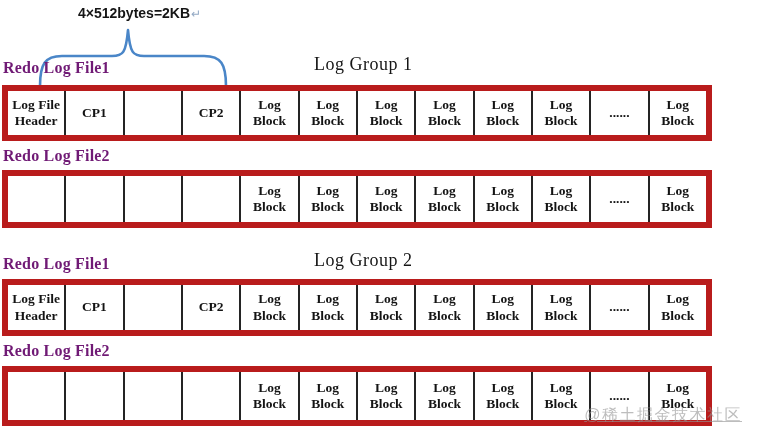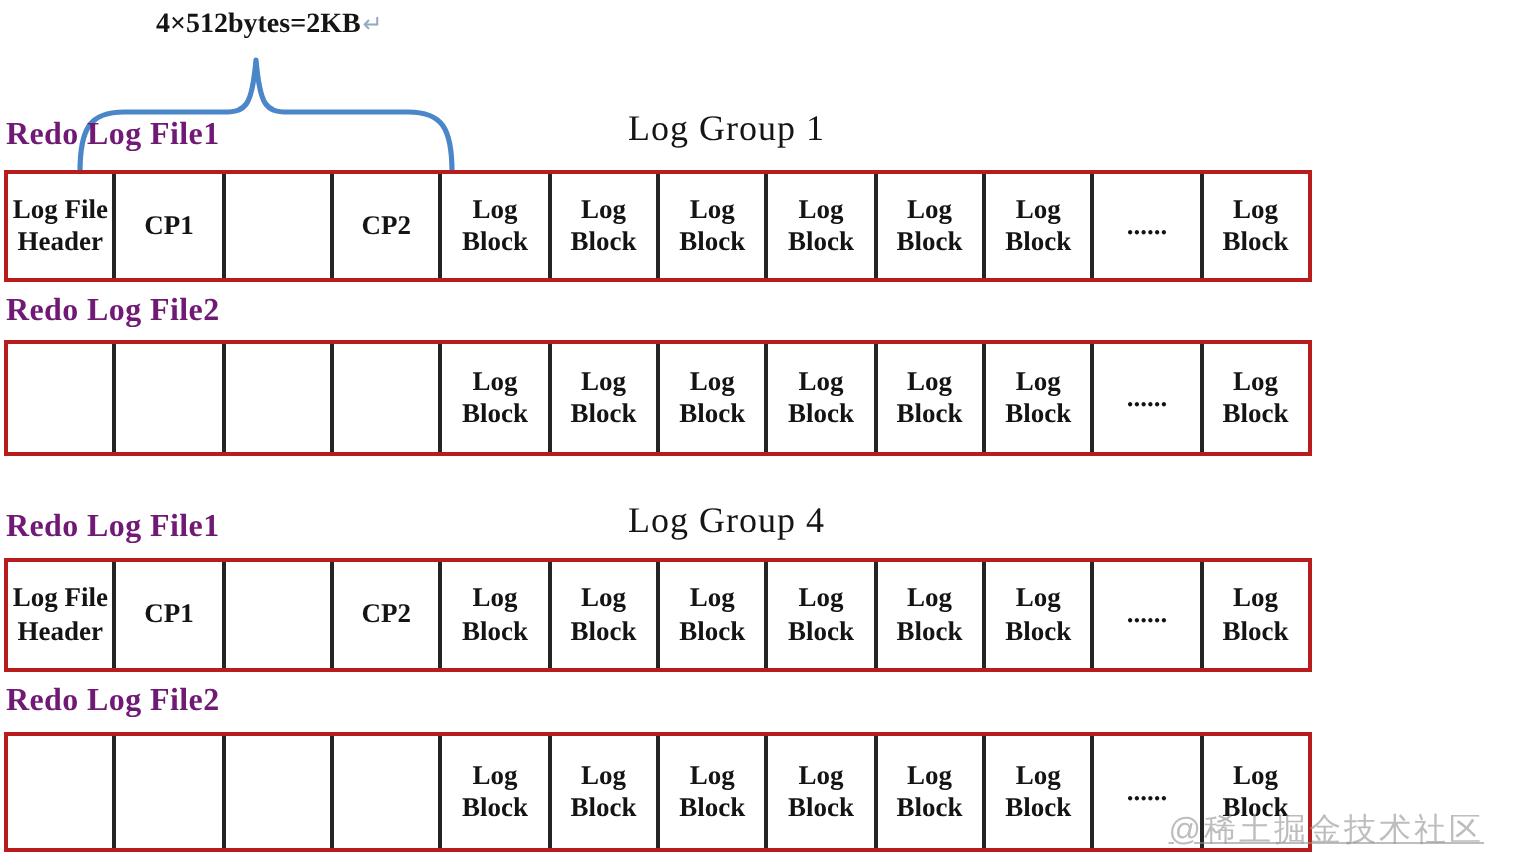--- a/index.html
+++ b/index.html
@@ -6,42 +6,42 @@
   .canvas{
     position:relative;
     width:760px;height:433px;
     background:#ffffff;
     font-family:"Liberation Serif",serif;
     overflow:hidden;
     color:#111;
   }
   .size-label{
     position:absolute;left:78px;top:5px;
-    font-family:Liberation Serif, serif;
+    font-family:Liberation Sans, sans-serif;
     font-weight:700;font-size:14px;color:#151515;
     white-space:nowrap;
   }
   .ret-mark{
     color:#93a9c4;font-size:12px;font-weight:400;margin-left:1px;
   }
   .brace{position:absolute;left:36px;top:26px;}
   .file-label{
     position:absolute;left:3px;
     font-weight:700;font-size:16px;color:#701a75;
     white-space:nowrap;letter-spacing:.2px;
   }
   .group-title{
     position:absolute;left:314px;
     font-weight:400;font-size:18px;color:#151515;
     white-space:nowrap;letter-spacing:.5px;
   }
   .row{
-    position:absolute;left:2px;width:654px;
+    position:absolute;left:2px;width:710px;
     display:flex;box-sizing:border-box;
-    border:2px solid #b91c1c;
+    border:6px solid #b91c1c;
     background:#fff;
   }
   .cell{
     flex:1;box-sizing:border-box;
     border-left:2px solid #242424;
     display:flex;align-items:center;justify-content:center;
     text-align:center;
     font-weight:700;font-size:13.5px;line-height:1.22;
     padding:2px 1px;
     color:#141414;
@@ -147,21 +147,21 @@
       </div>
       <div class="cell">
         <span>......</span>
       </div>
       <div class="cell">
         <span>Log Block</span>
       </div>
     </div>
 
   <div class="file-label" style="top:255px;">Redo Log File1</div>
-  <div class="group-title" style="top:250px;">Log Group 4</div>
+  <div class="group-title" style="top:250px;">Log Group 2</div>
 
   <div class="row" style="top:279px;height:57px;">
       <div class="cell">
         <span>Log File Header</span>
       </div>
       <div class="cell">
         <span>CP1</span>
       </div>
       <div class="cell">
         <span></span>

